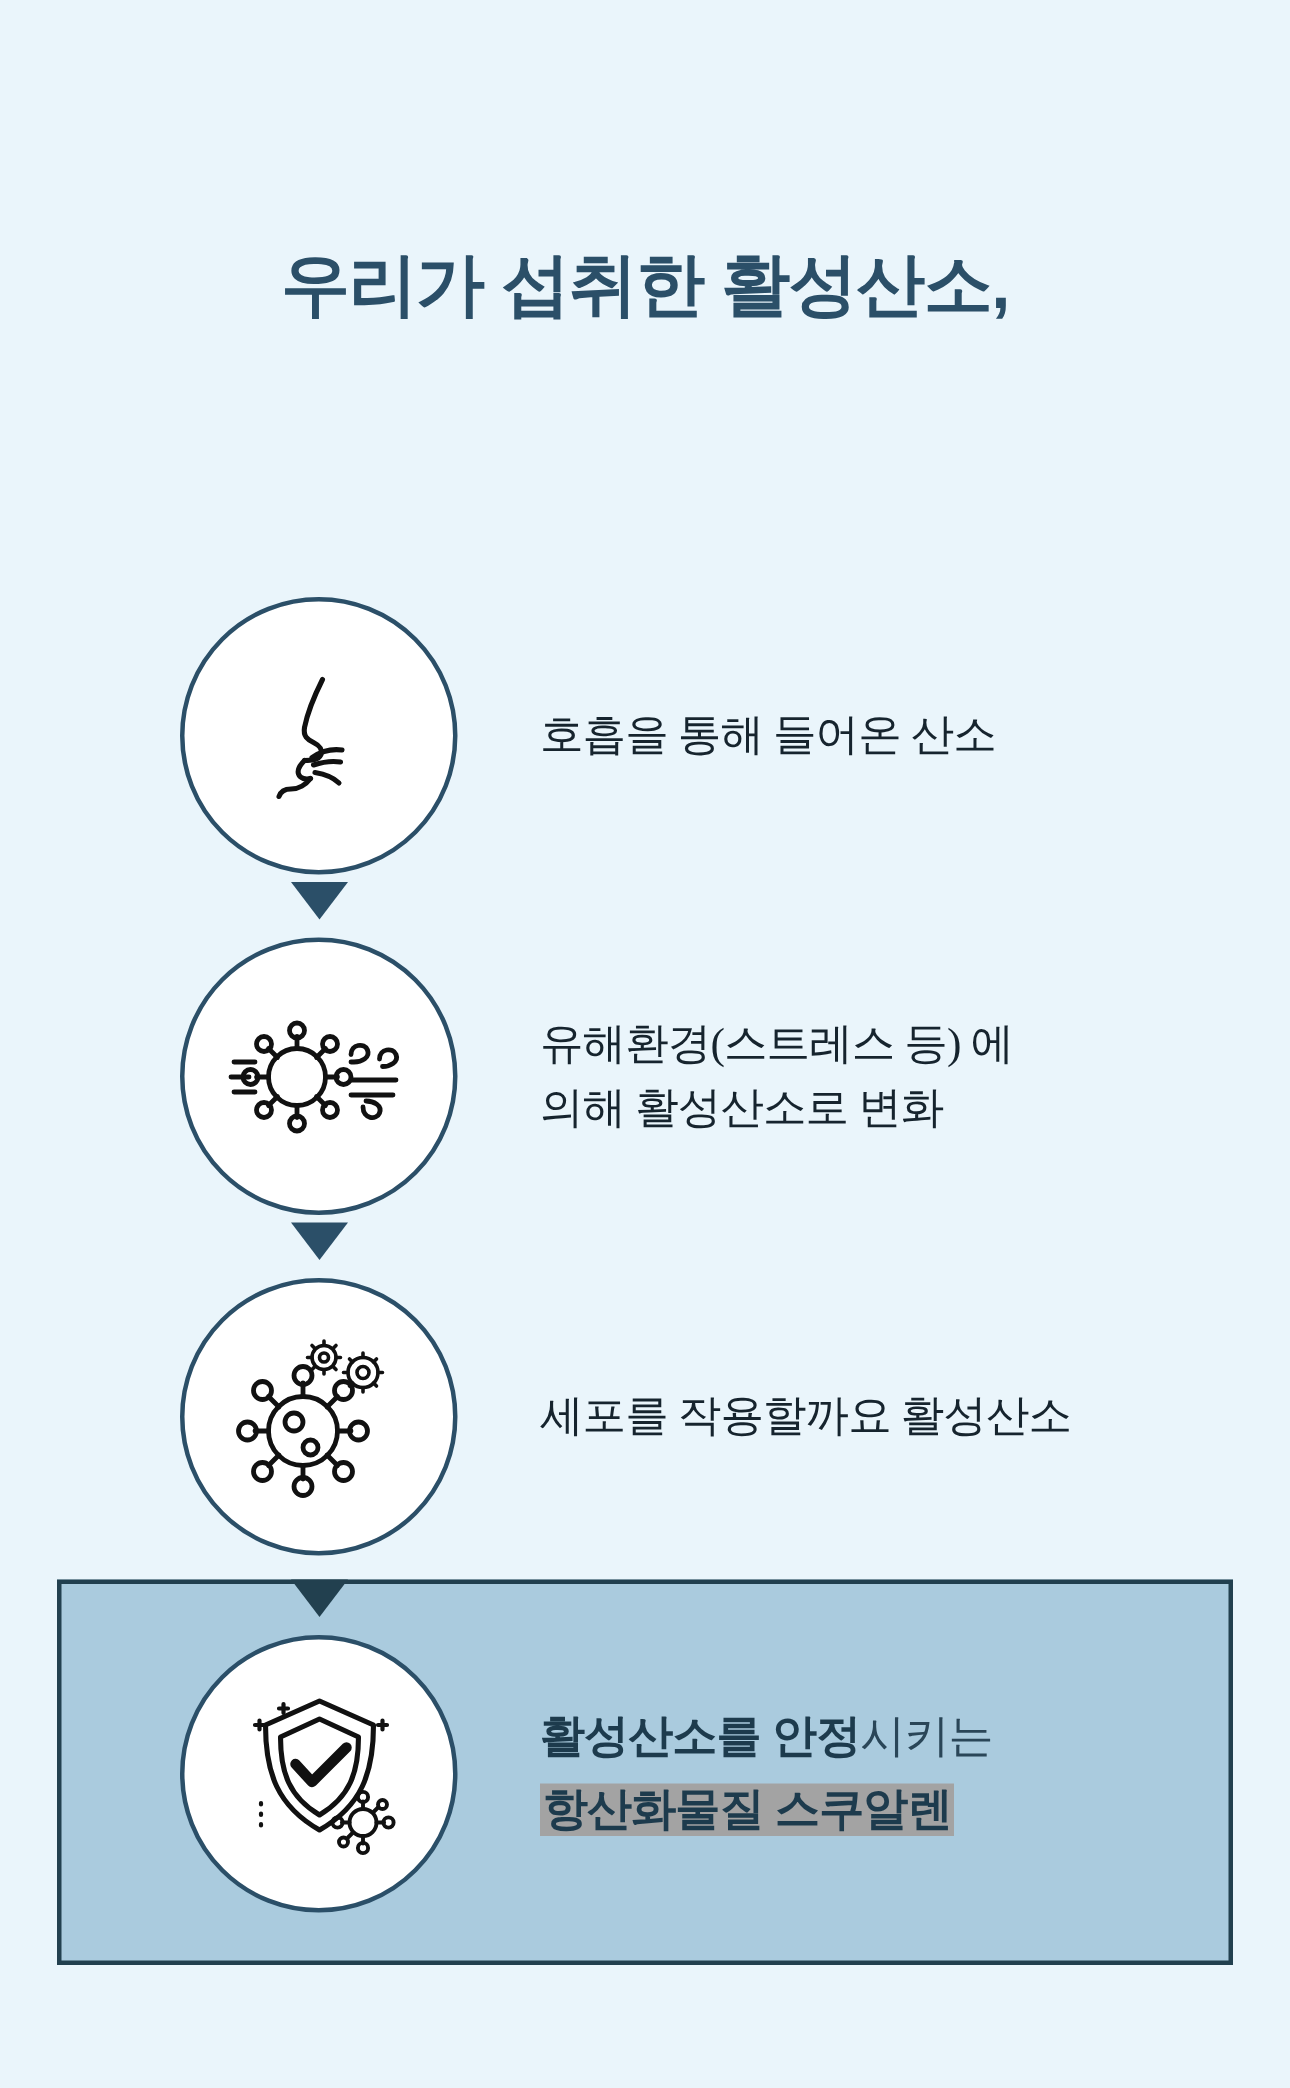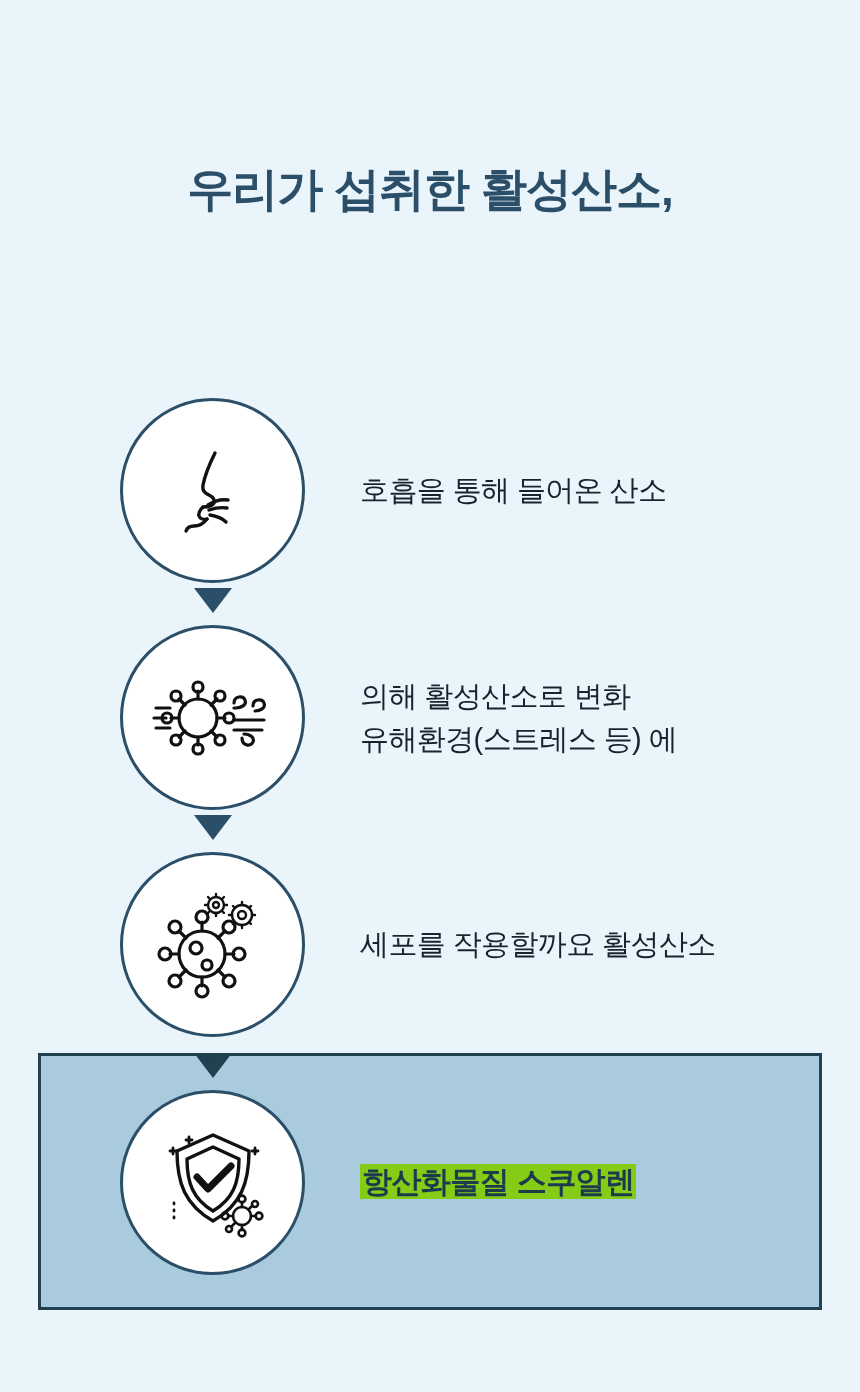--- a/index.html
+++ b/index.html
@@ -29,20 +29,21 @@
     letter-spacing: -1px;
   }
   .title-line { display: block; }
 
   
   .flow {
     position: absolute;
     top: 398px;
     left: 0;
     width: 860px;
+    font-family: Liberation Serif, serif;
   }
   .step {
     position: relative;
     height: 227px;
   }
   .step-row {
     position: absolute;
     left: 0;
     top: 0;
     width: 860px;
@@ -145,21 +146,21 @@
     line-height: 1.62;
     letter-spacing: -0.6px;
     white-space: nowrap;
     color: #1d3b4d;
   }
   .panel-text .ln { display: block; }
   .bold { font-weight: bold; color: #1d3b4d; }
   .reg { font-weight: normal; color: #2a4658; }
   .mark {
     font-weight: bold;
-    background: #84cc16;
+    background: #a3a3a3;
     color: #1d3b4d;
     padding: 1px 2px;
     box-decoration-break: clone;
   }
 </style>
 </head>
 <body>
 
 <div class="title-block">
   <span class="title-line">우리가 섭취한 활성산소,</span>
@@ -217,22 +218,22 @@
             <path d="M8 70 L22 70"></path>
             <path d="M86 45 C86 38 95 37 97 42 C99 47 93 50 88 50 L86 50"></path>
             <path d="M86 62 L116 62"></path>
             <path d="M105 48 C105 41 114 40 116 45 C118 50 112 53 107 53"></path>
             <path d="M86 72 L114 72"></path>
             <path d="M94 80 C94 88 103 89 105 84 C107 79 101 76 96 76"></path>
           </svg>
         </span>
       </div>
       <div class="step-text">
+        <span>유해환경(스트레스 등) 에</span>
         <span>의해 활성산소로 변화</span>
-        <span>유해환경(스트레스 등) 에</span>
       </div>
     </div>
     <div class="arrow"></div>
   </div>
 
   <div class="step">
     <div class="step-row">
       <div class="circle">
         <span>
           <svg width="125" height="125" viewBox="0 0 125 125" fill="none" stroke="#111111" stroke-width="3.2" stroke-linecap="round" stroke-linejoin="round">
@@ -304,14 +305,15 @@
         <path d="M100 92 L103 89"></path>
           <circle cx="106" cy="87" r="3"></circle>
         <path d="M86 106 L83 109"></path>
           <circle cx="80" cy="112" r="3"></circle>
       </g>
     </svg>
   </span>
 </div>
 
 <div class="panel-text">
+  <span class="ln"><span class="bold">활성산소를 안정</span><span class="reg">시키는</span></span>
   <span class="ln"><span class="mark">항산화물질 스쿠알렌</span></span>
 </div>
 
 </body></html>

